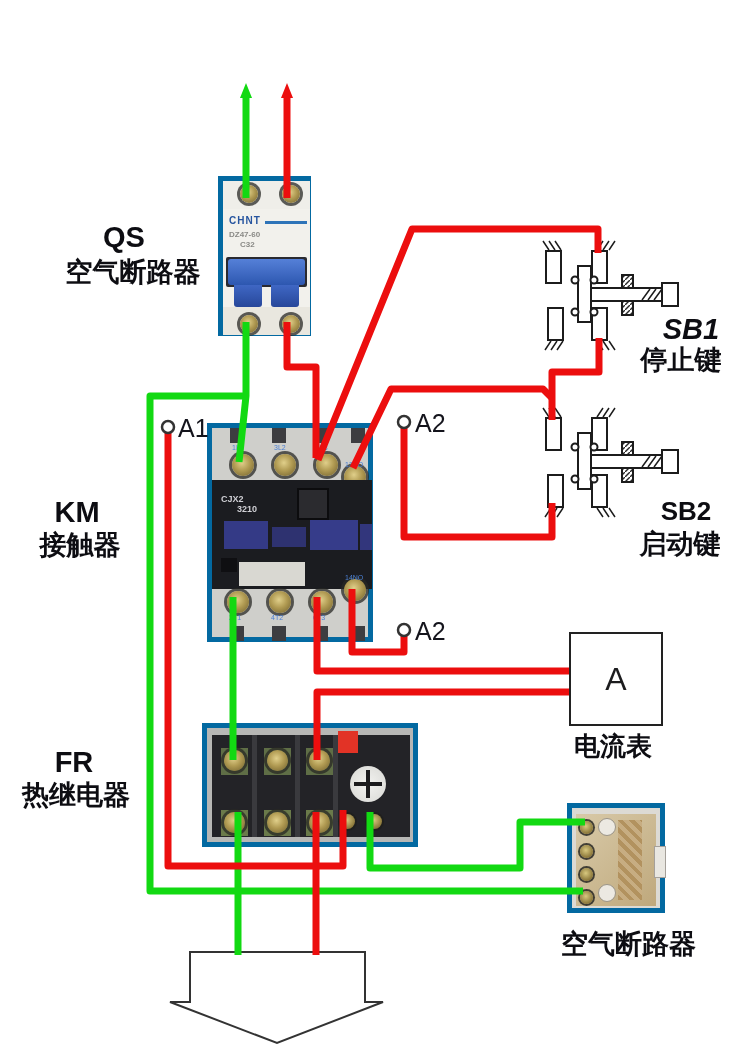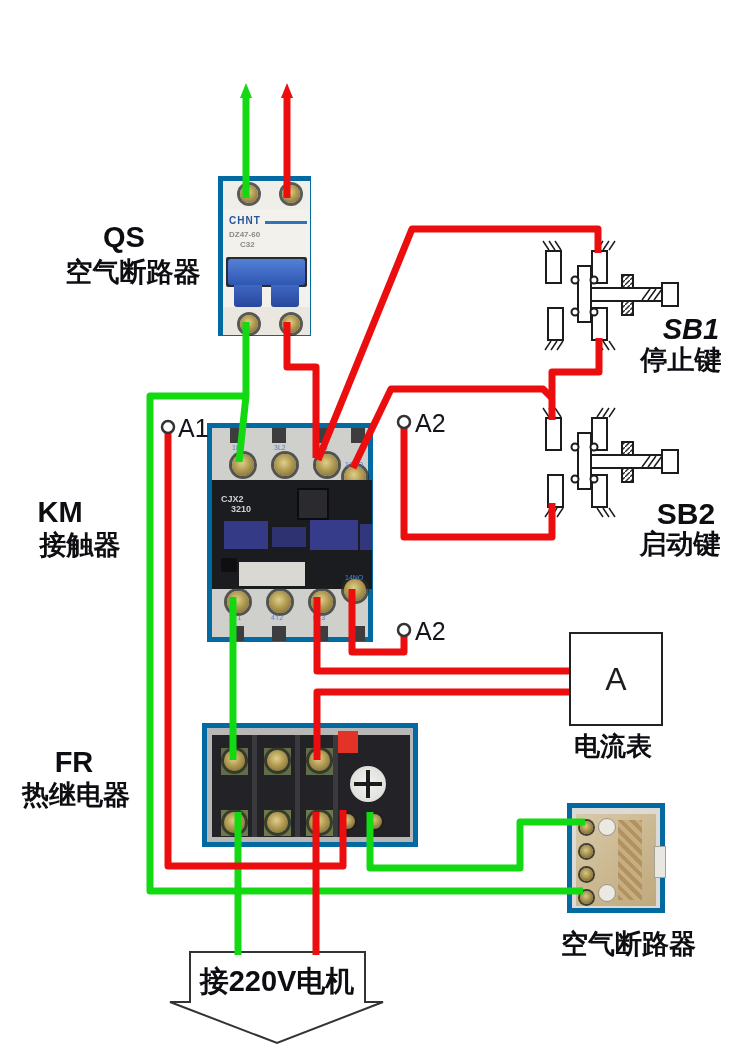--- a/index.html
+++ b/index.html
@@ -21,37 +21,36 @@
 </style>
 </head>
 <body>
 
 <div id="stage">
 
 
   <div class="lbl" style="left:59px;top:222px;width:130px;font-size:29px;">QS</div>
   <div class="lbl" style="left:63px;top:258px;width:140px;font-size:27px;">空气断路器</div>
 
-  <div class="lbl" style="left:10px;top:497px;width:100px;font-size:29px;">KM</div>
+  <div class="lbl" style="left:27px;top:497px;width:100px;font-size:29px;">KM</div>
   <div class="lbl" style="left:39px;top:531px;width:82px;font-size:27px;">接触器</div>
 
   <div class="lbl" style="left:24px;top:747px;width:100px;font-size:29px;">FR</div>
   <div class="lbl" style="left:22px;top:781px;width:108px;font-size:27px;">热继电器</div>
 
   <div class="lbl" style="left:641px;top:314px;width:100px;font-size:29px;font-style:italic;">SB1</div>
   <div class="lbl" style="left:640px;top:346px;width:82px;font-size:27px;">停止键</div>
 
-  <div class="lbl" style="left:636px;top:498px;width:100px;font-size:30px;">SB2</div>
+  <div class="lbl" style="left:636px;top:498px;width:100px;font-size:26px;">SB2</div>
   <div class="lbl" style="left:639px;top:530px;width:82px;font-size:27px;">启动键</div>
 
   <div class="lbl" style="left:574px;top:733px;width:78px;font-size:26px;">电流表</div>
 
   <div class="lbl" style="left:561px;top:930px;width:108px;font-size:27px;">空气断路器</div>
 
-  <div class="lbl" style="left:177px;top:966px;width:200px;font-size:29px;z-index:10;">接220V电机</div>
 
   <div class="term-lbl" style="left:178px;top:414px;font-size:25px;">A1</div>
   <div class="term-lbl" style="left:415px;top:409px;font-size:25px;">A2</div>
   <div class="term-lbl" style="left:415px;top:617px;font-size:25px;">A2</div>
 
   <div class="photo" style="left:218px;top:176px;width:93px;height:160px;background:#e6e5e1;">
     <div class="abs" style="left:0;top:0;width:87px;height:28px;background:#efeee9;"></div>
     <div class="abs brass" style="left:17px;top:4px;width:18px;height:18px;"></div>
     <div class="abs brass" style="left:59px;top:4px;width:18px;height:18px;"></div>
     <div class="abs" style="left:0;top:28px;width:87px;height:98px;background:#f2f1ec;"></div>
@@ -76,21 +75,21 @@
     <div class="term-lbl" style="left:20px;top:16px;font-size:7px;color:#4a7fd4;">1L1</div>
     <div class="term-lbl" style="left:62px;top:16px;font-size:7px;color:#4a7fd4;">3L2</div>
     <div class="term-lbl" style="left:104px;top:16px;font-size:7px;color:#4a7fd4;">5L3</div>
     <div class="term-lbl" style="left:133px;top:33px;font-size:7px;color:#4a7fd4;">13NO</div>
     <div class="abs brass" style="left:20px;top:26px;width:22px;height:22px;"></div>
     <div class="abs brass" style="left:62px;top:26px;width:22px;height:22px;"></div>
     <div class="abs brass" style="left:104px;top:26px;width:22px;height:22px;"></div>
     <div class="abs brass" style="left:132px;top:38px;width:22px;height:22px;"></div>
     <div class="abs" style="left:0;top:52px;width:160px;height:109px;background:#1b1c20;"></div>
     <div class="abs" style="left:9px;top:66px;font-size:9px;color:#cfcfd4;font-weight:bold;">CJX2</div>
-    <div class="abs" style="left:19px;top:76px;font-size:9px;color:#cfcfd4;font-weight:bold;">3210</div>
+    <div class="abs" style="left:25px;top:76px;font-size:9px;color:#cfcfd4;font-weight:bold;">3210</div>
     <div class="abs" style="left:85px;top:60px;width:28px;height:28px;background:#2b2b2f;border:2px solid #0c0c0e;"></div>
     <div class="abs" style="left:12px;top:93px;width:44px;height:28px;background:#343a86;"></div>
     <div class="abs" style="left:60px;top:99px;width:34px;height:20px;background:#2e3270;"></div>
     <div class="abs" style="left:98px;top:92px;width:48px;height:30px;background:#363c8a;"></div>
     <div class="abs" style="left:148px;top:96px;width:12px;height:26px;background:#32367c;"></div>
     <div class="abs" style="left:27px;top:134px;width:66px;height:24px;background:#d9d8d2;"></div>
     <div class="abs" style="left:9px;top:130px;width:16px;height:14px;background:#0f0f12;"></div>
     <div class="term-lbl" style="left:133px;top:146px;font-size:7px;color:#4a7fd4;">14NO</div>
     <div class="abs brass" style="left:132px;top:151px;width:22px;height:22px;"></div>
     <div class="abs brass" style="left:15px;top:163px;width:22px;height:22px;"></div>

